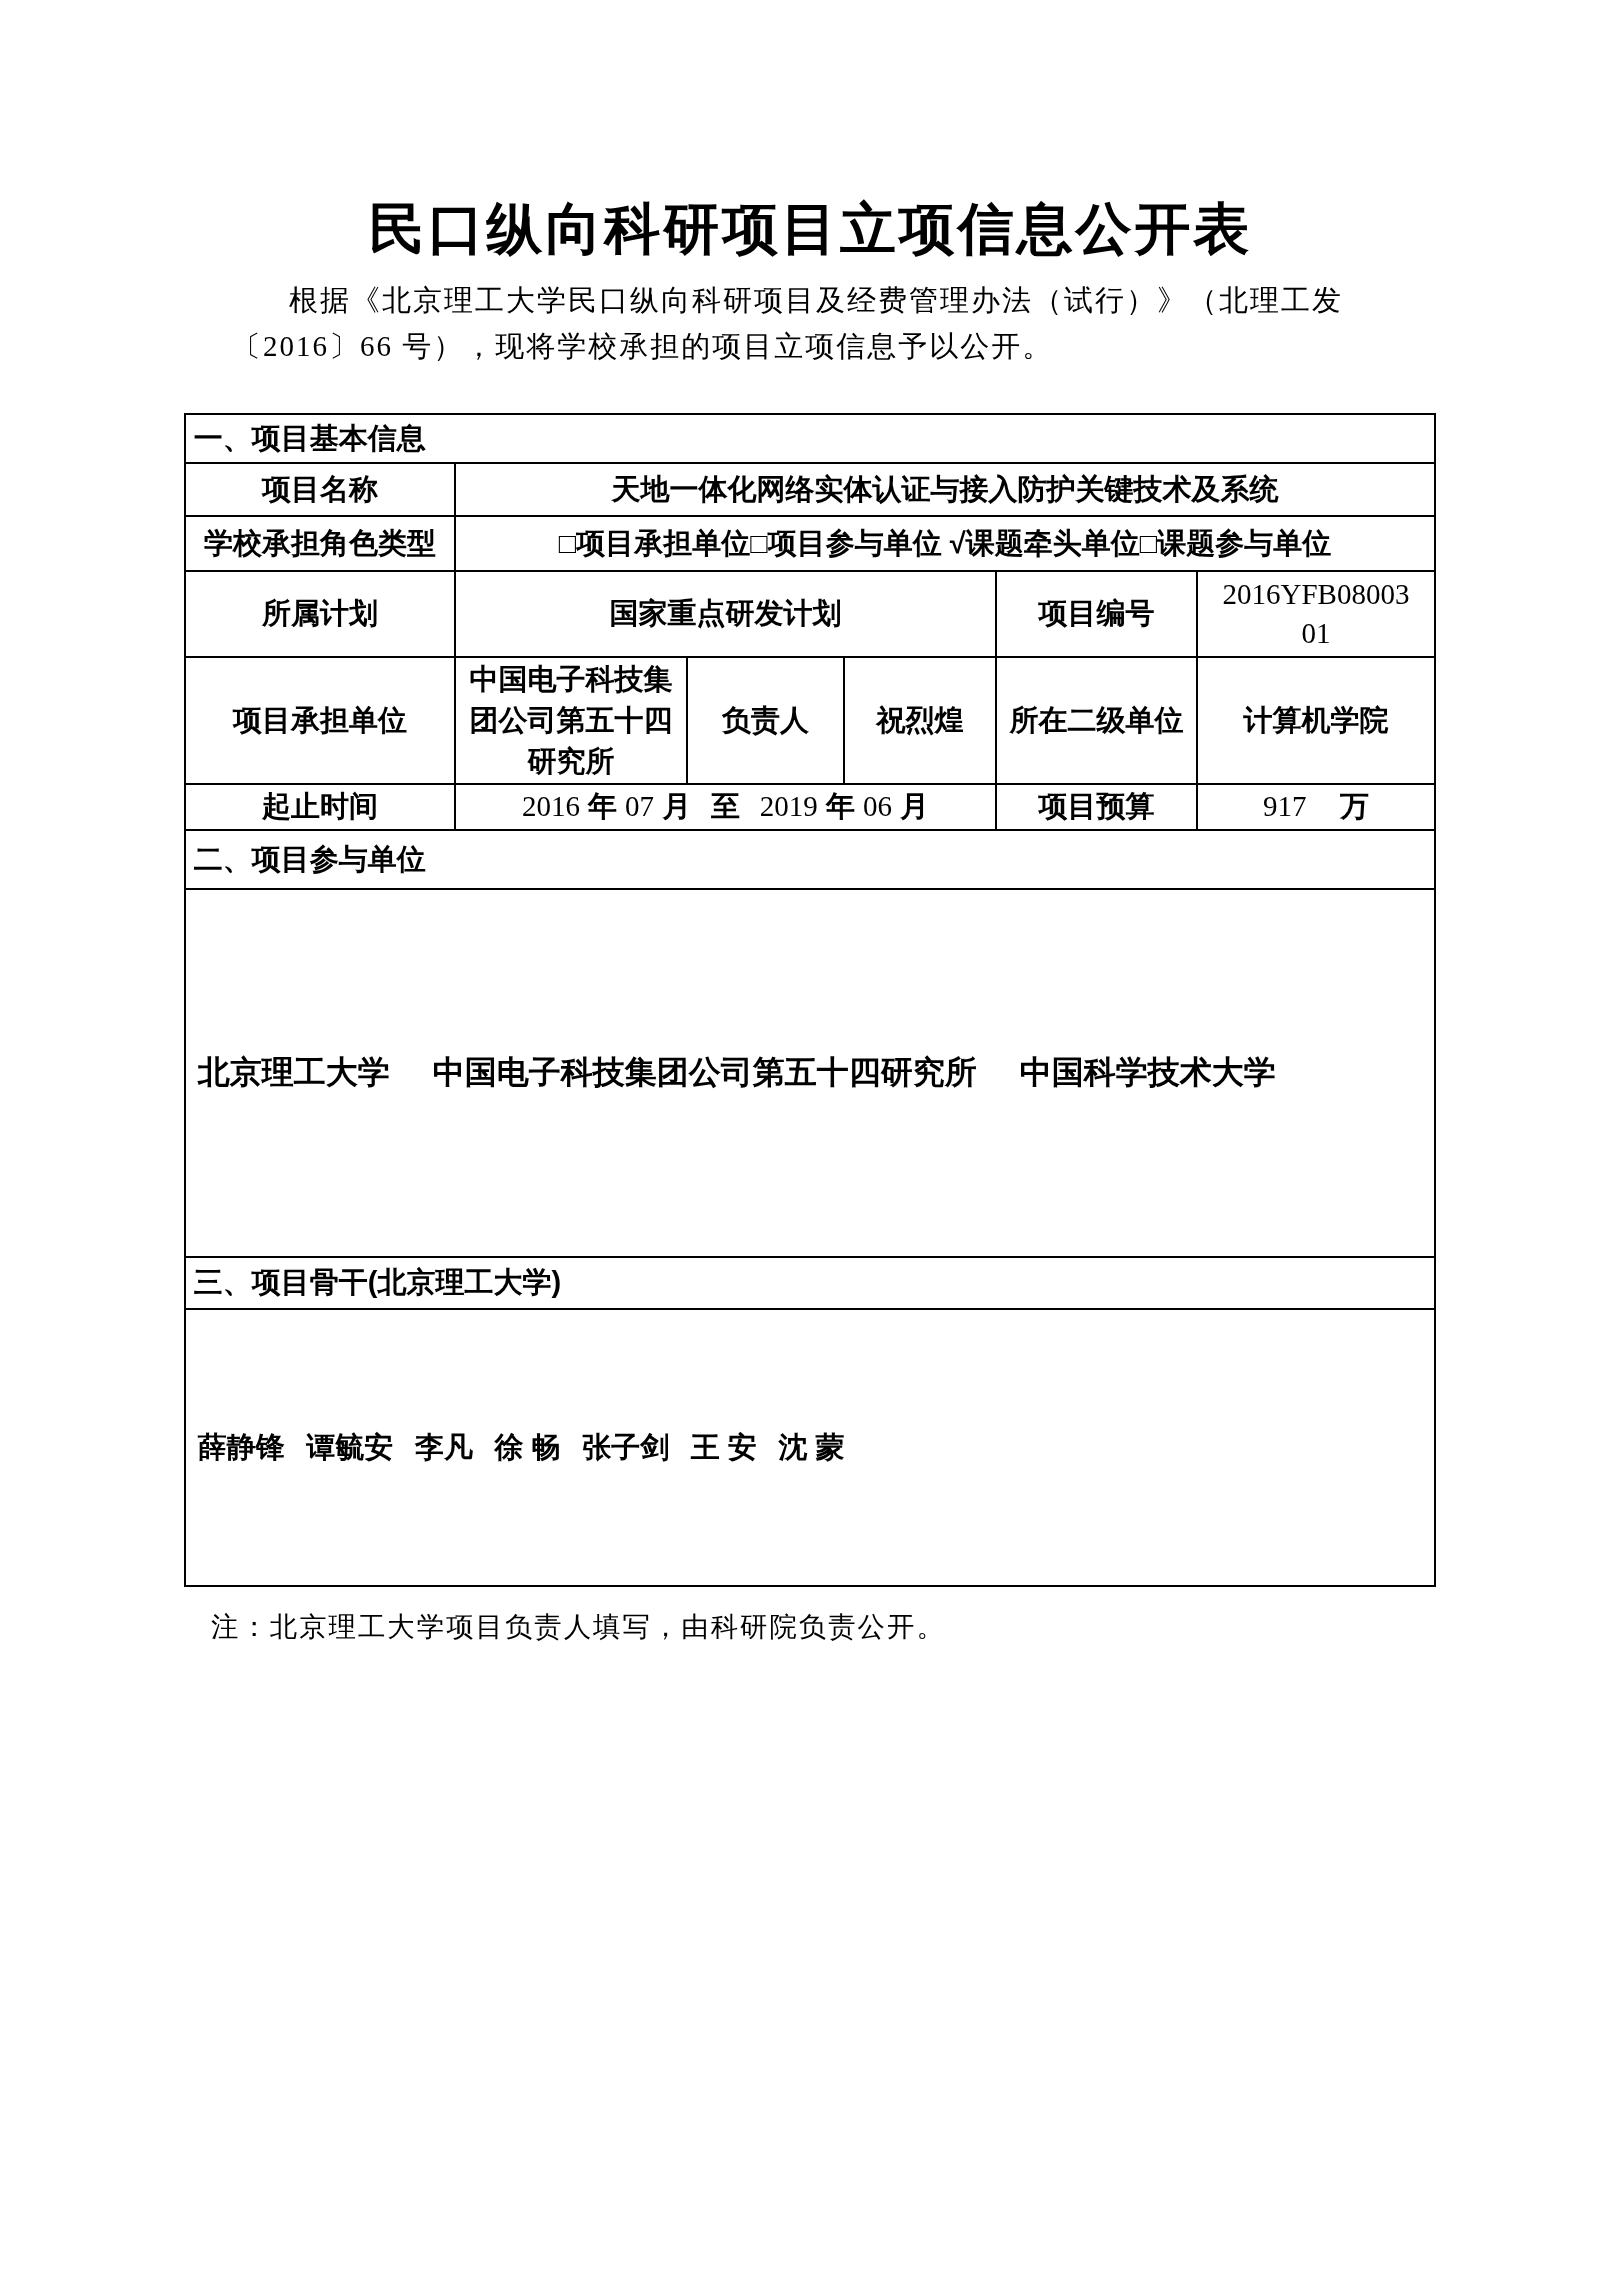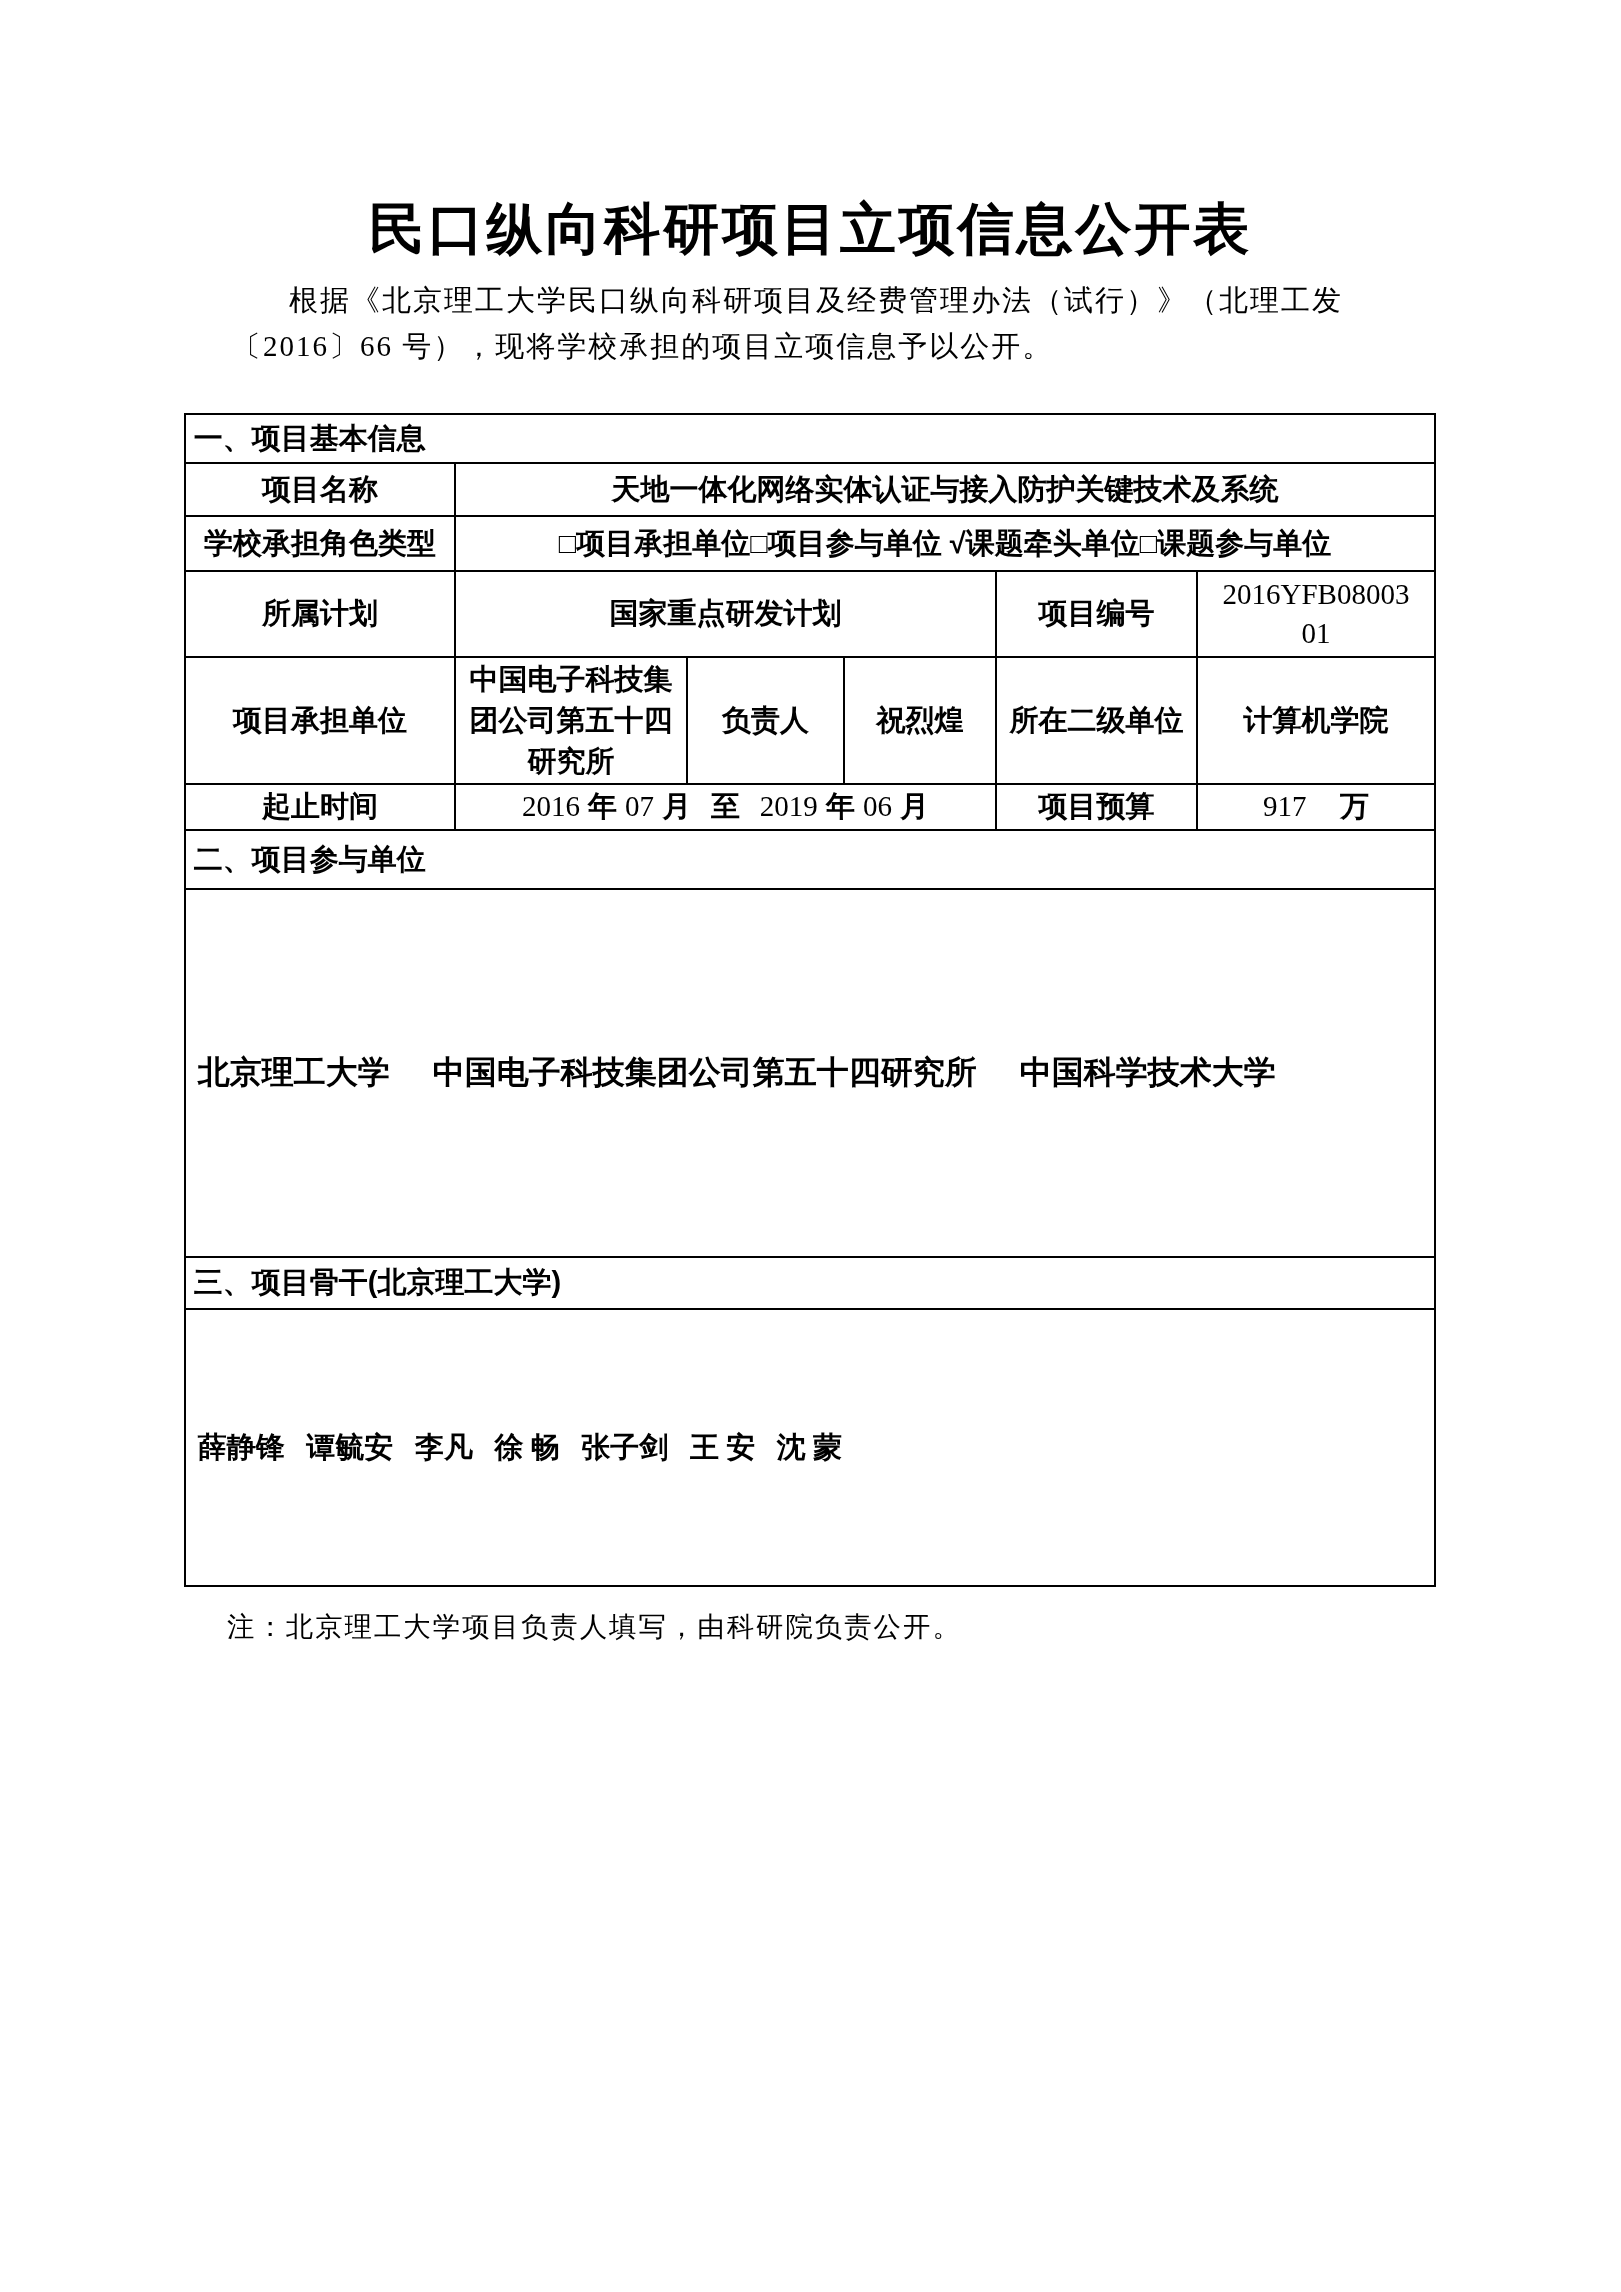--- a/index.html
+++ b/index.html
@@ -26,32 +26,32 @@
     padding:0 7.8px;font-size:29px;vertical-align:middle;overflow:hidden;
   }
   .sec{font-weight:bold;text-align:left;padding-left:15.7px;font-size:28px;}
   .lbl{font-weight:bold;text-align:center;}
   .val{text-align:center;}
   .bold{font-weight:bold;border-radius:19px;}
   .num{font-family:"Liberation Serif",serif;font-weight:normal;}
   .pre{white-space:pre-line;line-height:39px;}
   .wrapcell{line-height:41px;padding:0 9.8px;}
   .bigcell{vertical-align:middle;}
-  .topcell{vertical-align:top;padding-top:7.8px;font-family:Liberation Serif, serif;}
+  .topcell{vertical-align:top;padding-top:7.8px;}
   .orglist{display:flex;gap:43px;font-weight:bold;font-size:32px;padding-left:3.9px;}
   .namelist{display:flex;gap:21.6px;font-weight:bold;font-size:29px;padding-left:3.9px;}
   .orglist span,.namelist span{white-space:pre;}
   .to{margin:0 11.8px;}
   .unit{margin-left:25.5px;}
   tr.r1{height:49px;} tr.r2{height:53px;padding-left:32px;} tr.r3{height:55px;}
   tr.r4{height:86px;} tr.r5{height:127px;} tr.r6{height:46px;}
   tr.r7{height:59px;} tr.r8{height:368px;} tr.r9{height:52px;}
   tr.r10{height:277px;}
   .note{
-    position:absolute;top:1609px;left:227px;margin:0;
+    position:absolute;top:1609px;left:211px;margin:0;
     font-family:"Liberation Serif",serif;font-size:27.4px;letter-spacing:2px;
   }
 </style>
 </head>
 <body>
 
 <div>
 
   <h1 class="title">民口纵向科研项目立项信息公开表</h1>
 

